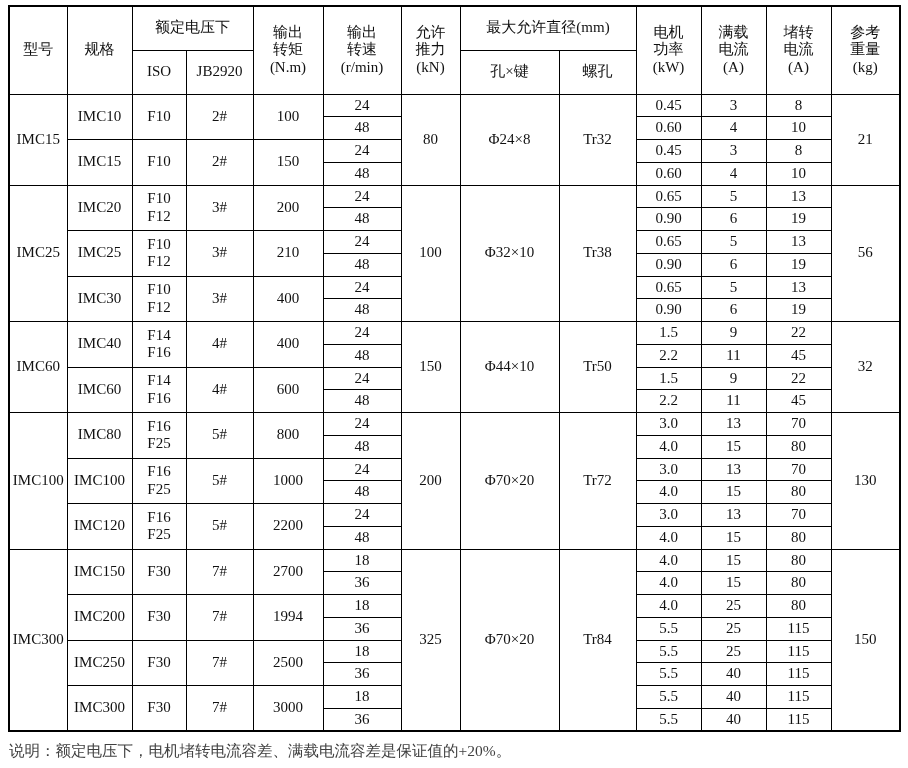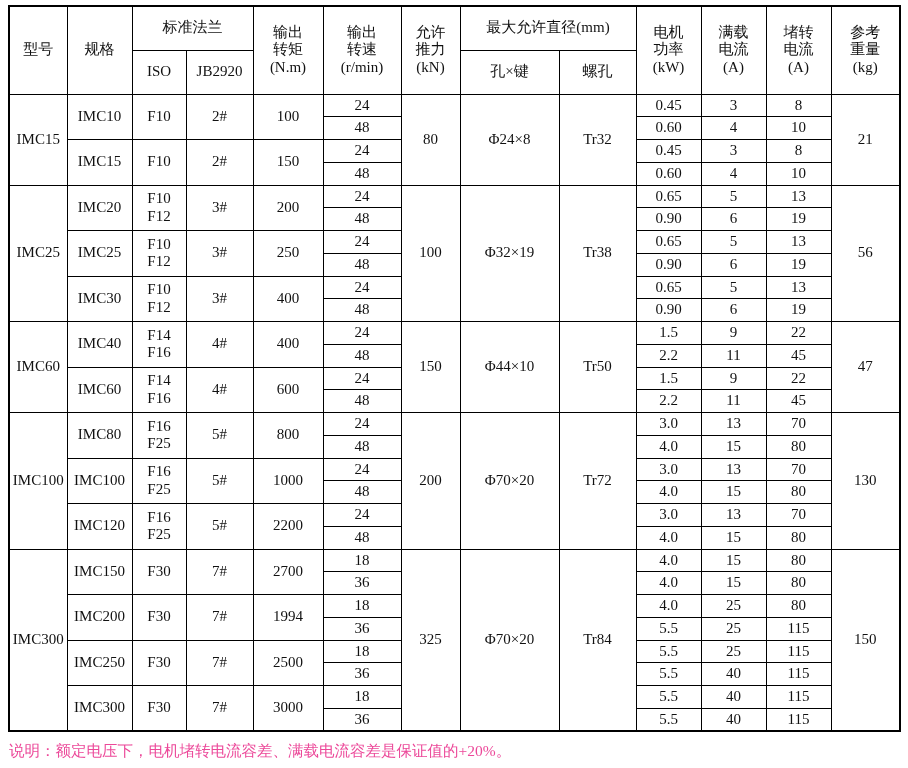--- a/index.html
+++ b/index.html
@@ -34,21 +34,21 @@
     font-size: 15px;
     line-height: 1.18;
     white-space: pre-line;
     overflow: hidden;
   }
   thead tr { height: 44px; }
   tbody tr { height: 22.75px; }
   .note {
     margin: 9px 0 0 1px;
     font-size: 15.5px;
-    color: #ec4899;
+    color: #404040;
     white-space: nowrap;
   }
 </style>
 </head>
 <body>
 
 <div class="page">
   <table class="spec">
     <colgroup>
       <col style="width:58px">
@@ -62,21 +62,21 @@
         <col style="width:77px">
       <col style="width:65px">
         <col style="width:65px">
         <col style="width:65px">
       <col style="width:69px">
     </colgroup>
     <thead>
       <tr>
         <th rowspan="2">型号</th>
         <th rowspan="2">规格</th>
-        <th colspan="2">标准法兰</th>
+        <th colspan="2">额定电压下</th>
         <th rowspan="2">输出
 转矩
 (N.m)</th>
         <th rowspan="2">输出
 转速
 (r/min)</th>
         <th rowspan="2">允许
 推力
 (kN)</th>
         <th colspan="2">最大允许直径(mm)</th>
@@ -140,39 +140,39 @@
         </tr>
         <tr>
           <td rowspan="6">IMC25</td>
           <td rowspan="2">IMC20</td>
           <td rowspan="2">F10
 F12</td>
           <td rowspan="2">3#</td>
           <td rowspan="2">200</td>
           <td>24</td>
           <td rowspan="6">100</td>
-          <td rowspan="6">Φ32×19</td>
+          <td rowspan="6">Φ32×10</td>
           <td rowspan="6">Tr38</td>
           <td>0.65</td>
           <td>5</td>
           <td>13</td>
           <td rowspan="6">56</td>
         </tr>
         <tr>
           <td>48</td>
           <td>0.90</td>
           <td>6</td>
           <td>19</td>
         </tr>
         <tr>
           <td rowspan="2">IMC25</td>
           <td rowspan="2">F10
 F12</td>
           <td rowspan="2">3#</td>
-          <td rowspan="2">250</td>
+          <td rowspan="2">210</td>
           <td>24</td>
           <td>0.65</td>
           <td>5</td>
           <td>13</td>
         </tr>
         <tr>
           <td>48</td>
           <td>0.90</td>
           <td>6</td>
           <td>19</td>
@@ -201,21 +201,21 @@
 F16</td>
           <td rowspan="2">4#</td>
           <td rowspan="2">400</td>
           <td>24</td>
           <td rowspan="4">150</td>
           <td rowspan="4">Φ44×10</td>
           <td rowspan="4">Tr50</td>
           <td>1.5</td>
           <td>9</td>
           <td>22</td>
-          <td rowspan="4">47</td>
+          <td rowspan="4">32</td>
         </tr>
         <tr>
           <td>48</td>
           <td>2.2</td>
           <td>11</td>
           <td>45</td>
         </tr>
         <tr>
           <td rowspan="2">IMC60</td>
           <td rowspan="2">F14

